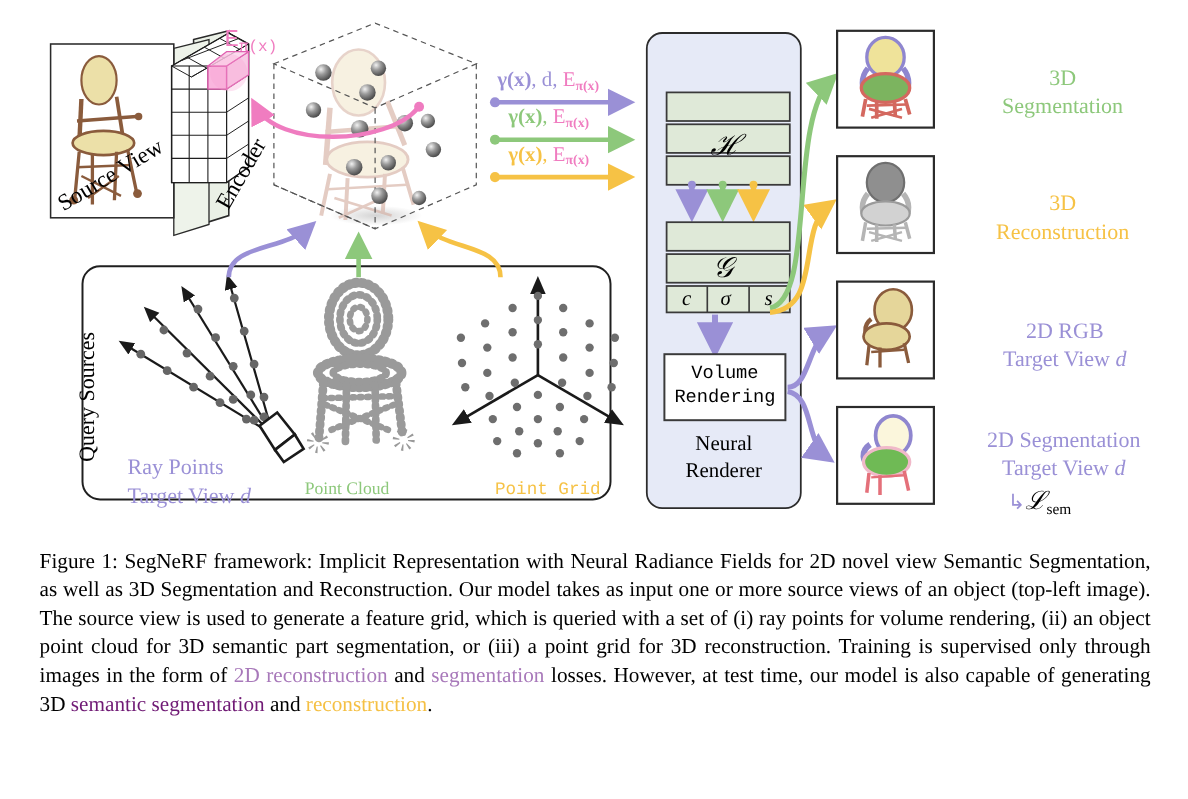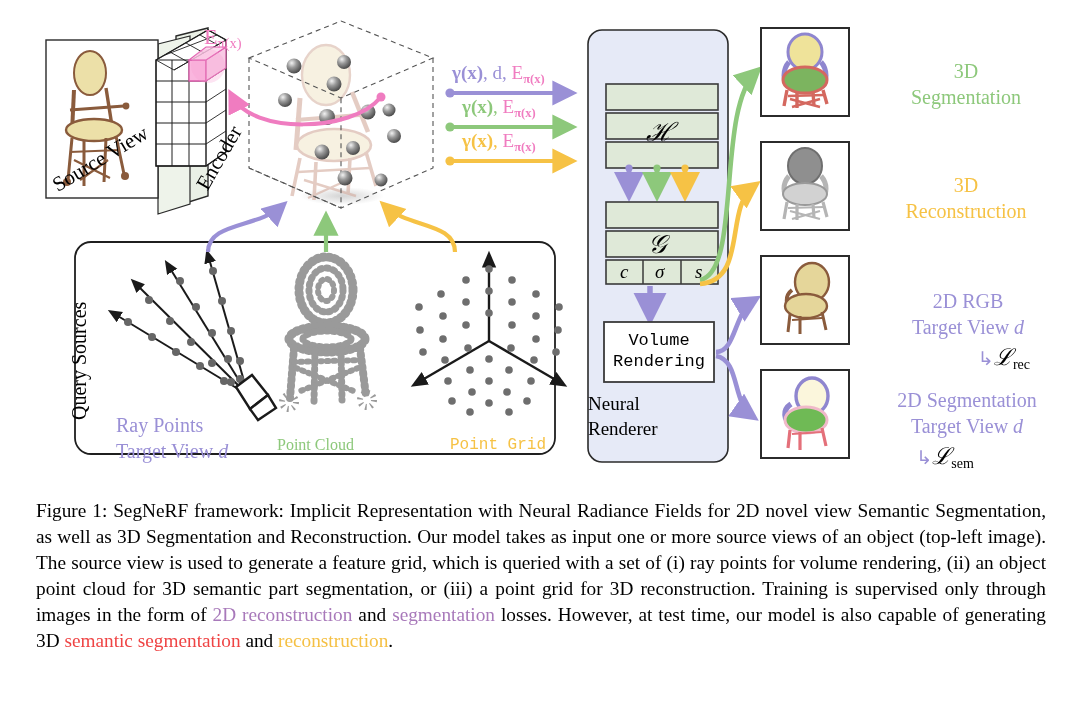--- a/index.html
+++ b/index.html
@@ -2,21 +2,21 @@
 <html><head>
 <meta charset="utf-8">
 <style>
   html,body{margin:0;padding:0;background:#ffffff;}
   body{width:1080px;height:726px;font-family:"Liberation Serif",serif;color:#000;position:relative;overflow:hidden;}
   #fig{position:absolute;left:0;top:0;width:1080px;height:480px;}
   #fig svg{position:absolute;left:0;top:0;}
   .cap{position:absolute;left:36px;top:498px;width:1010px;font-size:19.3px;line-height:1.345;text-align:justify;text-justify:inter-word;font-family:"Liberation Serif",serif;}
   .cap b{font-weight:normal;}
   .mauve{color:#a879ba;}
-  .grn{color:#ef4444;}
+  .grn{color:#701a75;}
   .yel{color:#f5c044;}
   .lbl{position:absolute;font-family:"Liberation Serif",serif;}
   .purple{color:#9a90d6;}
   .green{color:#8dc87b;}
   .yellow{color:#f6c245;}
   .pink{color:#f07cc0;}
   .ital{font-style:italic;}
   .sub{font-size:0.66em;vertical-align:-0.28em;}
   .scr{font-family:"DejaVu Serif",serif;font-style:italic;}
   .vert{transform:rotate(-90deg);transform-origin:left top;white-space:nowrap;}
@@ -344,42 +344,42 @@
     <path d="M791,404 C782,410 784,420 791,424" stroke="#8f86cf" stroke-width="5.5" fill="none"></path>
     <ellipse cx="806" cy="420" rx="21" ry="13" fill="#6fba55" stroke="#f0b9c9" stroke-width="3"></ellipse>
     <path d="M790,430 L788,448 M822,428 L826,446 M800,432 L800,450" stroke="#e4707a" stroke-width="3.2" fill="none"></path>
     <path d="M792,434 L822,432" stroke="#e4707a" stroke-width="2.2" fill="none"></path>
   </g>
 </svg>
 
 <div class="lbl" style="left:48px;top:176px;font-size:21px;transform:rotate(-31deg);transform-origin:left top;">Source View</div>
 <div class="lbl" style="left:191px;top:182px;font-size:21px;transform:rotate(-60deg);transform-origin:left top;">Encoder</div>
 
-<div class="lbl pink" style="left:204px;top:24px;font-size:22px;"><span>E</span><span class="sub">π(x)</span></div>
+<div class="lbl pink" style="left:204px;top:24px;font-size:22px;font-family:Liberation Mono, monospace;"><span>E</span><span class="sub">π(x)</span></div>
 
 <div class="lbl" style="left:452px;top:62px;font-size:19px;">
   <span class="purple" style="font-weight:bold;">γ(x)</span><span class="purple">, d, </span><span class="pink">E</span><span class="pink sub" style="font-weight:bold;">π(x)</span>
 </div>
 <div class="lbl" style="left:462px;top:96px;font-size:19px;">
   <span class="green" style="font-weight:bold;">γ(x)</span><span class="green">, </span><span class="pink">E</span><span class="pink sub" style="font-weight:bold;">π(x)</span>
 </div>
 <div class="lbl" style="left:462px;top:130px;font-size:19px;">
   <span class="yellow" style="font-weight:bold;">γ(x)</span><span class="yellow">, </span><span class="pink">E</span><span class="pink sub" style="font-weight:bold;">π(x)</span>
 </div>
 
 <div class="lbl scr" style="left:646px;top:113px;font-size:26px;">ℋ</div>
 <div class="lbl scr" style="left:648px;top:229px;font-size:26px;">𝒢</div>
 <div class="lbl ital" style="left:620px;top:261px;font-size:19px;">c</div>
 <div class="lbl ital" style="left:655px;top:261px;font-size:19px;">σ</div>
 <div class="lbl ital" style="left:695px;top:261px;font-size:19px;">s</div>
 <div class="lbl" style="left:604px;top:330px;width:110px;text-align:center;font-size:17px;line-height:1.25;font-family:Liberation Mono, monospace;">
   <div>Volume</div>
   <div>Rendering</div>
 </div>
-<div class="lbl" style="left:588px;top:392px;width:140px;font-size:19px;line-height:1.3;">
+<div class="lbl" style="left:588px;top:392px;width:140px;text-align:center;font-size:19px;line-height:1.3;">
   <div>Neural</div>
   <div>Renderer</div>
 </div>
 
 <div class="lbl vert" style="left:68px;top:420px;font-size:20px;">Query Sources</div>
 <div class="lbl purple" style="left:116px;top:412px;font-size:20px;line-height:1.3;">
   <div>Ray Points</div>
   <div><span>Target View</span> <span class="ital">d</span></div>
 </div>
 <div class="lbl green" style="left:277px;top:436px;font-size:16px;">Point Cloud</div>
@@ -389,21 +389,20 @@
   <div>3D</div>
   <div>Segmentation</div>
 </div>
 <div class="lbl yellow" style="left:866px;top:172px;width:200px;text-align:center;font-size:20px;line-height:1.32;">
   <div>3D</div>
   <div>Reconstruction</div>
 </div>
 <div class="lbl" style="left:866px;top:288px;width:204px;text-align:center;font-size:20px;line-height:1.32;">
   <div class="purple">2D RGB</div>
   <div class="purple"><span>Target View</span> <span class="ital">d</span></div>
-  <div style="text-align:right;padding-right:40px;margin-top:1px;"><span class="purple" style="font-size:19px;">↳</span><span class="scr" style="font-size:23px;">ℒ</span><span class="sub" style="font-size:14px;">rec</span></div>
 </div>
 <div class="lbl" style="left:858px;top:380px;width:218px;text-align:center;font-size:20px;line-height:1.32;margin-top:7px;">
   <div class="purple">2D Segmentation</div>
   <div class="purple"><span>Target View</span> <span class="ital">d</span></div>
   <div style="text-align:center;padding-right:44px;margin-top:1px;"><span class="purple" style="font-size:19px;">↳</span><span class="scr" style="font-size:23px;">ℒ</span><span class="sub" style="font-size:14px;">sem</span></div>
 </div>
 
 </div>
 
 <div class="cap"><span>Figure 1: </span><b>SegNeRF framework:</b><span> Implicit Representation with Neural Radiance Fields for 2D novel view Semantic Segmentation, as well as 3D Segmentation and Reconstruction. Our model takes as input one or more source views of an object (top-left image). The source view is used to generate a feature grid, which is queried with a set of (i) ray points for volume rendering, (ii) an object point cloud for 3D semantic part segmentation, or (iii) a point grid for 3D reconstruction. Training is supervised only through images in the form of </span><span class="mauve">2D reconstruction</span><span> and </span><span class="mauve">segmentation</span><span> losses. However, at test time, our model is also capable of generating 3D </span><span class="grn">semantic segmentation</span><span> and </span><span class="yel">reconstruction</span><span>.</span></div>

